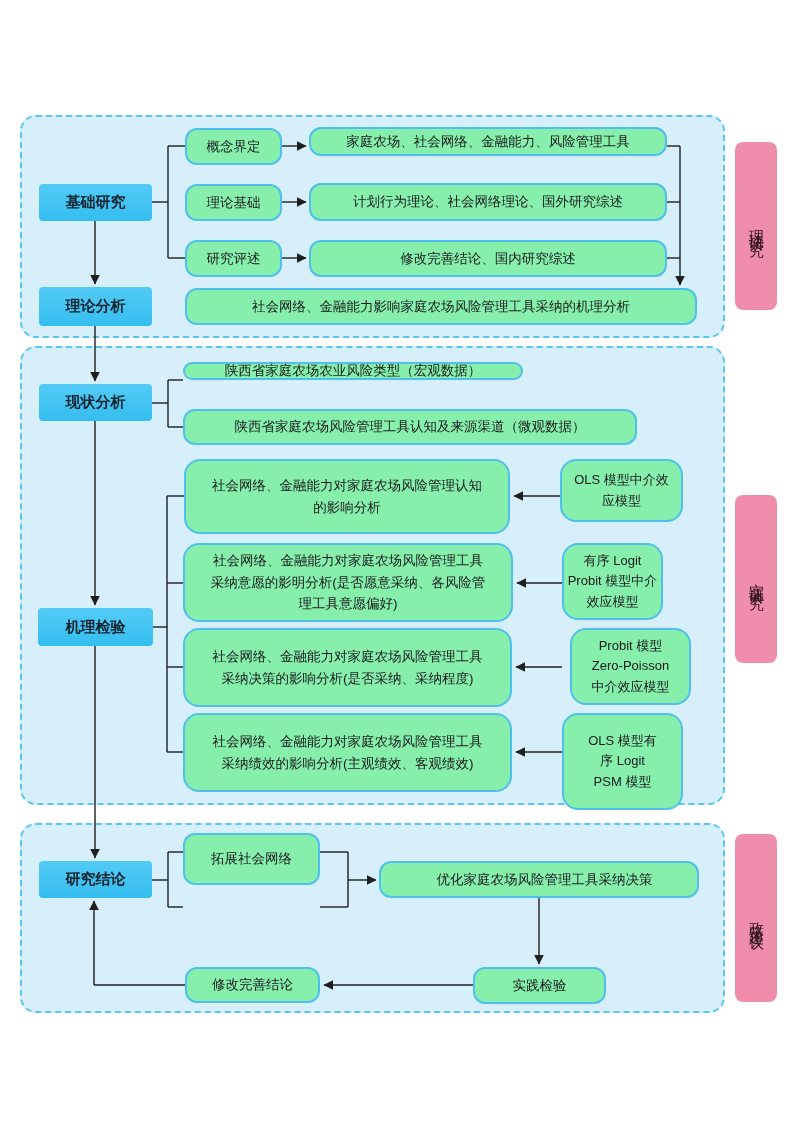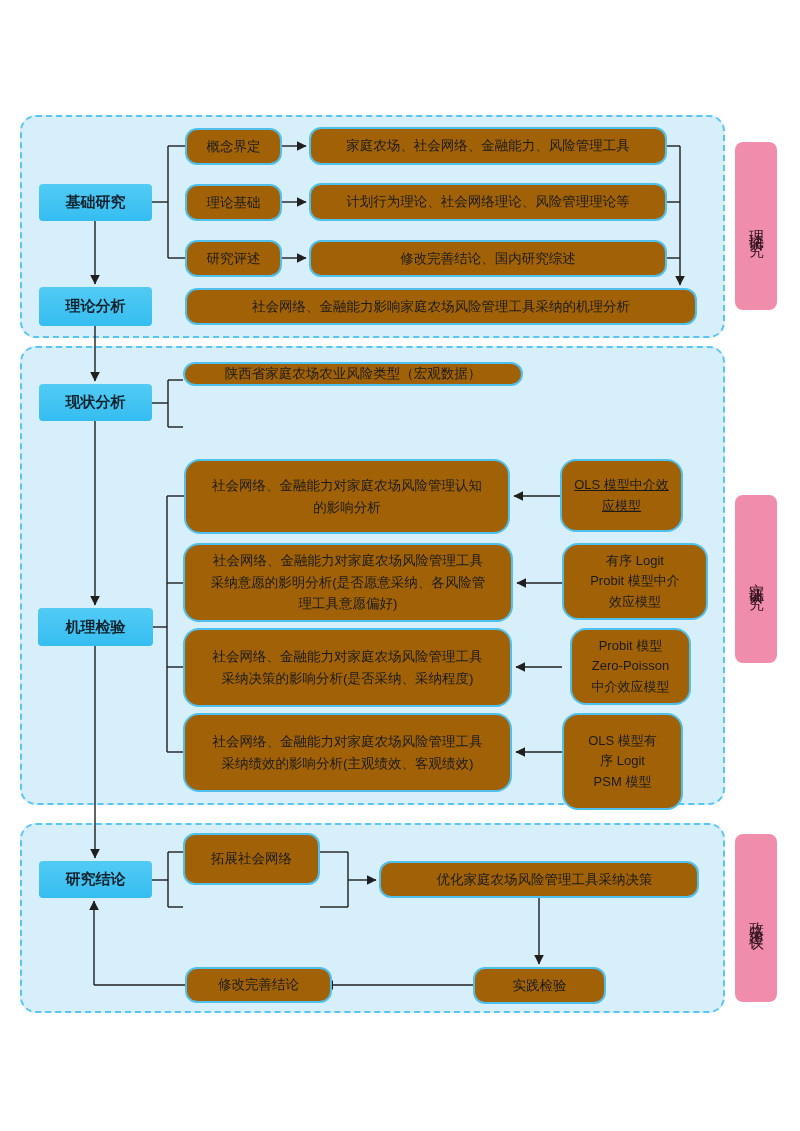--- a/index.html
+++ b/index.html
@@ -15,21 +15,21 @@
   #wires{position:absolute;left:0;top:0;width:800px;height:1131px;pointer-events:none;}
   .node{
     position:absolute;display:flex;align-items:center;justify-content:center;
     text-align:center;box-sizing:border-box;
   }
   .blue{
     background:linear-gradient(180deg,#52cbf5,#35bdf0);
     border-radius:4px;font-size:15px;font-weight:600;color:#10232e;
   }
   .white{
-    background:#a16207;border:2.5px solid #4fc0ee;border-radius:12px;
+    background:#86efac;border:2.5px solid #4fc0ee;border-radius:12px;
     font-size:13.5px;
   }
   .white.big{border-radius:16px;}
   .ml{white-space:pre-line;line-height:1.6;}
   .model{font-size:13px;line-height:1.55;}
   .pinklabel{
     position:absolute;background:#f08cac;border-radius:8px;
     display:flex;align-items:center;justify-content:center;
     writing-mode:vertical-rl;letter-spacing:4px;
     font-size:15px;font-weight:500;color:#30121d;
@@ -105,58 +105,59 @@
     </g>
   </svg>
 
   <div class="node blue" style="left:39px;top:184px;width:113px;height:37px;">基础研究</div>
   <div class="node blue" style="left:39px;top:287px;width:113px;height:39px;">理论分析</div>
 
   <div class="node white" style="left:185px;top:128px;width:97px;height:37px;">概念界定</div>
   <div class="node white" style="left:185px;top:184px;width:97px;height:37px;">理论基础</div>
   <div class="node white" style="left:185px;top:240px;width:97px;height:37px;">研究评述</div>
 
-  <div class="node white" style="left:309px;top:127px;width:358px;height:38px;">家庭农场、社会网络、金融能力、风险管理工具</div>
-  <div class="node white" style="left:309px;top:183px;width:358px;height:38px;">计划行为理论、社会网络理论、风险管理理论等</div>
+  <div class="node white" style="left:309px;top:127px;width:358px;height:29px;">家庭农场、社会网络、金融能力、风险管理工具</div>
+  <div class="node white" style="left:309px;top:183px;width:358px;height:38px;">计划行为理论、社会网络理论、国外研究综述</div>
   <div class="node white" style="left:309px;top:240px;width:358px;height:37px;">修改完善结论、国内研究综述</div>
 
   <div class="node white" style="left:185px;top:288px;width:512px;height:37px;">社会网络、金融能力影响家庭农场风险管理工具采纳的机理分析</div>
 
   <div class="node blue" style="left:39px;top:384px;width:113px;height:37px;">现状分析</div>
   <div class="node blue" style="left:38px;top:608px;width:115px;height:38px;">机理检验</div>
 
-  <div class="node white" style="left:183px;top:362px;width:340px;height:24px;">陕西省家庭农场农业风险类型（宏观数据）</div>
+  <div class="node white" style="left:183px;top:362px;width:340px;height:18px;">陕西省家庭农场农业风险类型（宏观数据）</div>
+  <div class="node white" style="left:183px;top:409px;width:454px;height:36px;">陕西省家庭农场风险管理工具认知及来源渠道（微观数据）</div>
 
   <div class="node white big ml" style="left:184px;top:459px;width:326px;height:75px;">社会网络、金融能力对家庭农场风险管理认知
 的影响分析</div>
-  <div class="node white big ml model" style="left:560px;top:459px;width:123px;height:73px;text-decoration:underline;">OLS 模型中介效
+  <div class="node white big ml model" style="left:560px;top:459px;width:123px;height:63px;">OLS 模型中介效
 应模型</div>
 
   <div class="node white big ml" style="left:183px;top:543px;width:330px;height:79px;">社会网络、金融能力对家庭农场风险管理工具
 采纳意愿的影明分析(是否愿意采纳、各风险管
 理工具意愿偏好)</div>
-  <div class="node white big ml model" style="left:562px;top:543px;width:146px;height:77px;">有序 Logit
+  <div class="node white big ml model" style="left:562px;top:543px;width:101px;height:77px;">有序 Logit
 Probit  模型中介
 效应模型</div>
 
   <div class="node white big ml" style="left:183px;top:628px;width:329px;height:79px;">社会网络、金融能力对家庭农场风险管理工具
 采纳决策的影响分析(是否采纳、采纳程度)</div>
   <div class="node white big ml model" style="left:562px;top:628px;width:121px;height:77px;margin-left:8px;">Probit  模型
 Zero-Poisson
 中介效应模型</div>
 
   <div class="node white big ml" style="left:183px;top:713px;width:329px;height:79px;">社会网络、金融能力对家庭农场风险管理工具
 采纳绩效的影响分析(主观绩效、客观绩效)</div>
   <div class="node white big ml model" style="left:562px;top:713px;width:121px;height:97px;">OLS 模型有
 序 Logit
 PSM 模型</div>
 
   <div class="node blue" style="left:39px;top:861px;width:113px;height:37px;">研究结论</div>
   <div class="node white" style="left:183px;top:833px;width:137px;height:52px;">拓展社会网络</div>
   <div class="node white" style="left:379px;top:861px;width:320px;height:37px;padding-left:11px;">优化家庭农场风险管理工具采纳决策</div>
   <div class="node white" style="left:473px;top:967px;width:133px;height:37px;">实践检验</div>
-  <div class="node white" style="left:185px;top:967px;width:147px;height:36px;">修改完善结论</div>
+  <div class="node white" style="left:185px;top:967px;width:135px;height:36px;">修改完善结论</div>
 
   <div class="pinklabel" style="left:735px;top:142px;width:42px;height:168px;">理论研究</div>
   <div class="pinklabel" style="left:735px;top:495px;width:42px;height:168px;">实证研究</div>
   <div class="pinklabel" style="left:735px;top:834px;width:42px;height:168px;">政策建议</div>
 
 </div>
 
 </body></html>

